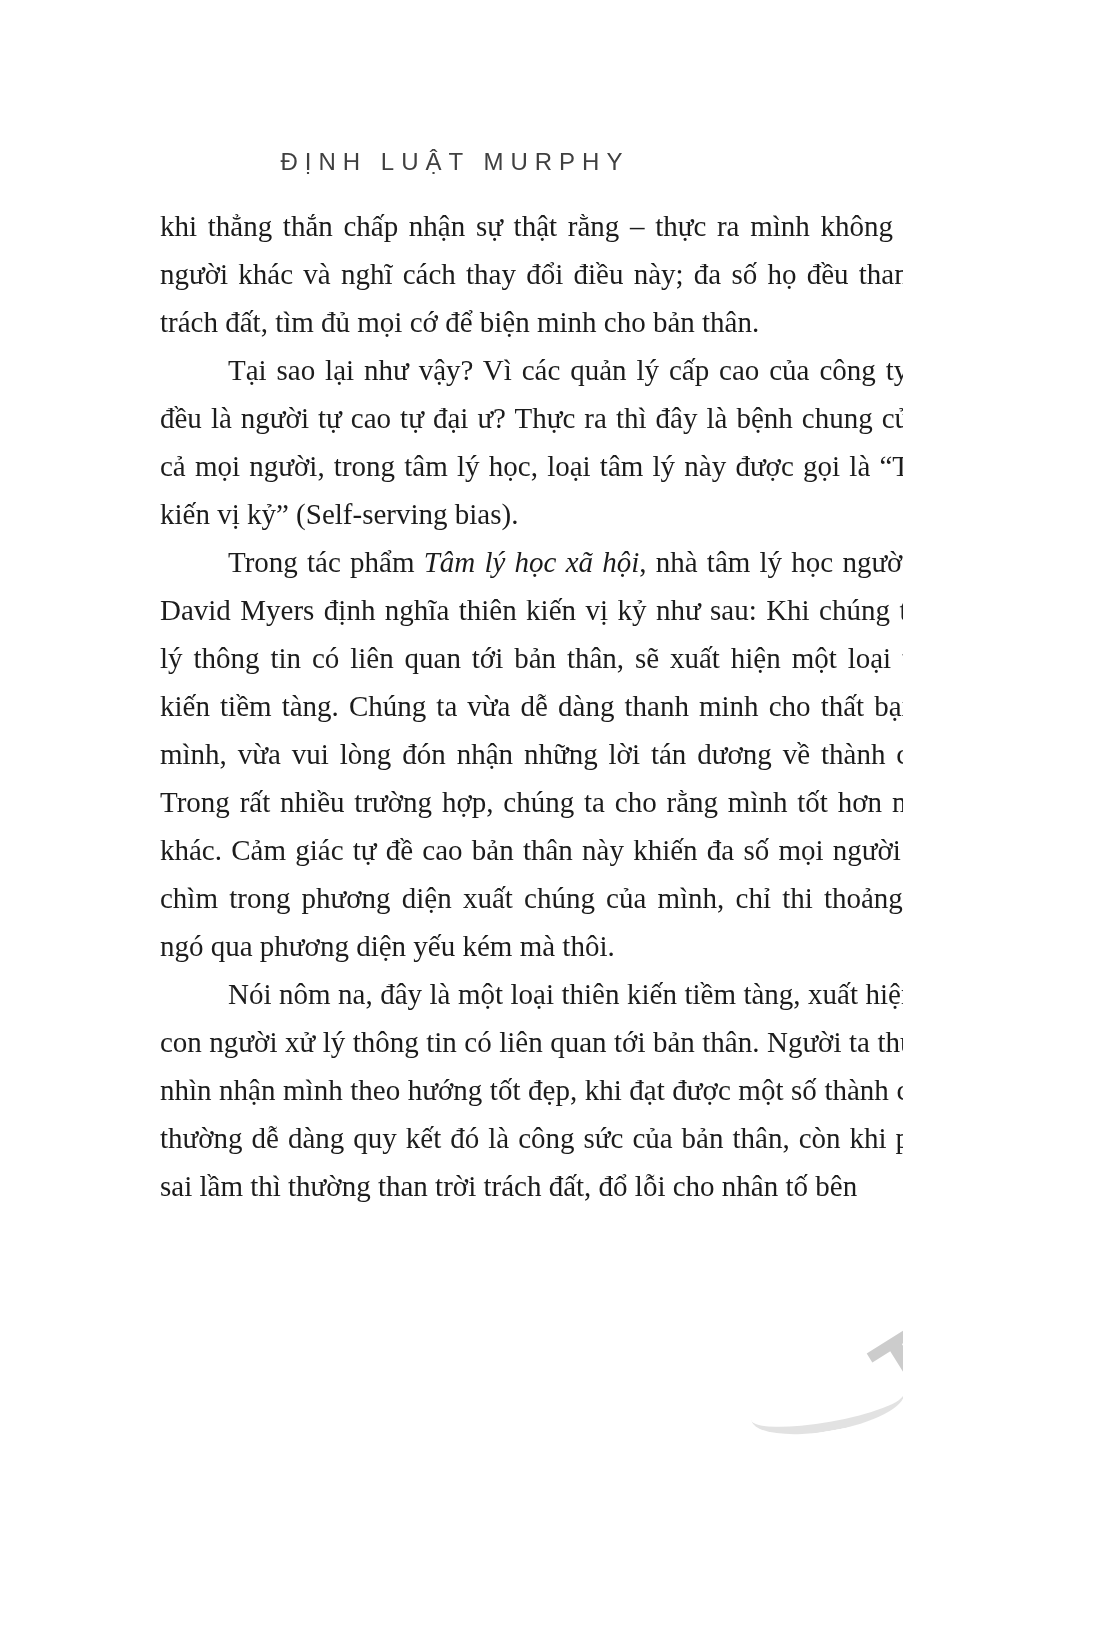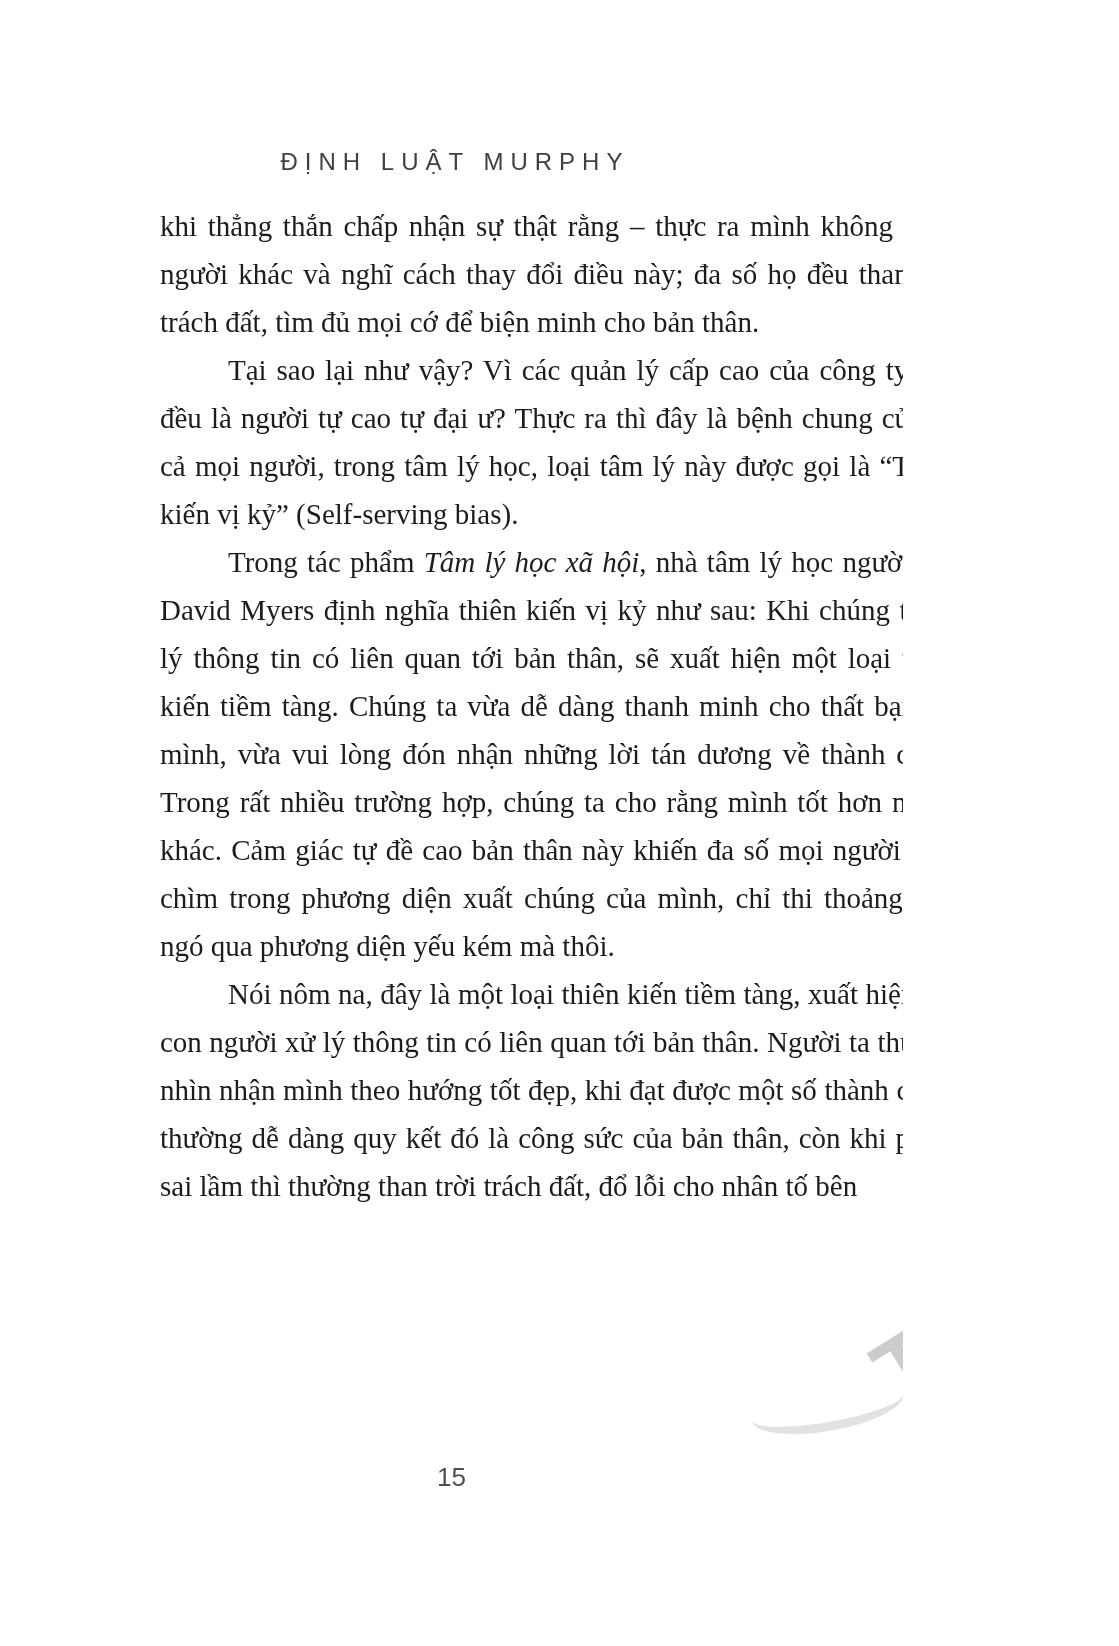--- a/index.html
+++ b/index.html
@@ -94,15 +94,14 @@
 
   <div class="wm-swoosh"></div>
 
   <div class="text-block">
       <p class=""><span>khi thẳng thắn chấp nhận sự thật rằng – thực ra mình không bằng người khác và nghĩ cách thay đổi điều này; đa số họ đều than trời trách đất, tìm đủ mọi cớ để biện minh cho bản thân.</span></p>
       <p class="indent"><span>Tại sao lại như vậy? Vì các quản lý cấp cao của công ty này đều là người tự cao tự đại ư? Thực ra thì đây là bệnh chung của tất cả mọi người, trong tâm lý học, loại tâm lý này được gọi là “Thiên kiến vị kỷ” (Self-serving bias).</span></p>
       <p class="indent"><span>Trong tác phẩm </span><em>Tâm lý học xã hội</em><span>, nhà tâm lý học người Mỹ David Myers định nghĩa thiên kiến vị kỷ như sau: Khi chúng ta xử lý thông tin có liên quan tới bản thân, sẽ xuất hiện một loại thiên kiến tiềm tàng. Chúng ta vừa dễ dàng thanh minh cho thất bại của mình, vừa vui lòng đón nhận những lời tán dương về thành công. Trong rất nhiều trường hợp, chúng ta cho rằng mình tốt hơn người khác. Cảm giác tự đề cao bản thân này khiến đa số mọi người đắm chìm trong phương diện xuất chúng của mình, chỉ thi thoảng mới ngó qua phương diện yếu kém mà thôi.</span></p>
       <p class="indent"><span>Nói nôm na, đây là một loại thiên kiến tiềm tàng, xuất hiện khi con người xử lý thông tin có liên quan tới bản thân. Người ta thường nhìn nhận mình theo hướng tốt đẹp, khi đạt được một số thành công, thường dễ dàng quy kết đó là công sức của bản thân, còn khi phạm sai lầm thì thường than trời trách đất, đổ lỗi cho nhân tố bên</span></p>
     </div>
 
-  <div class="page-number">15</div>
 
 </div>
 
 </body></html>

